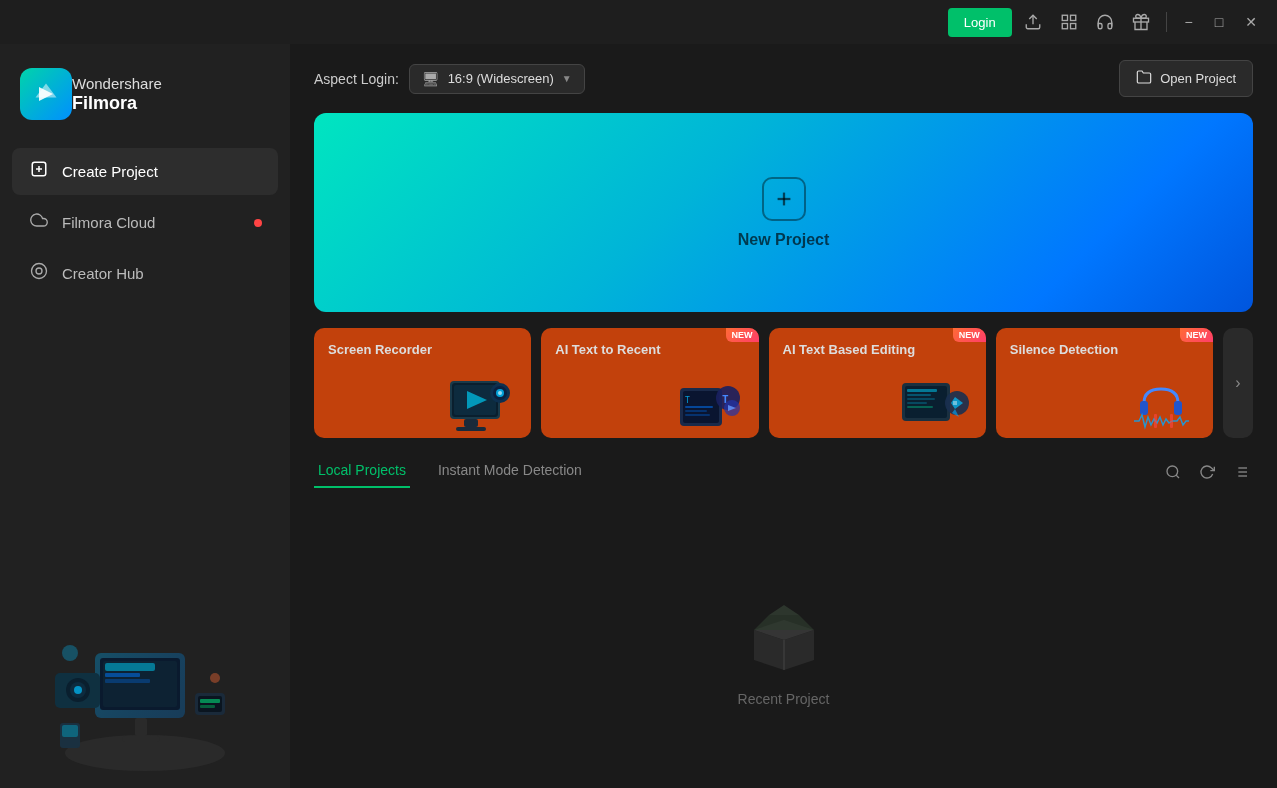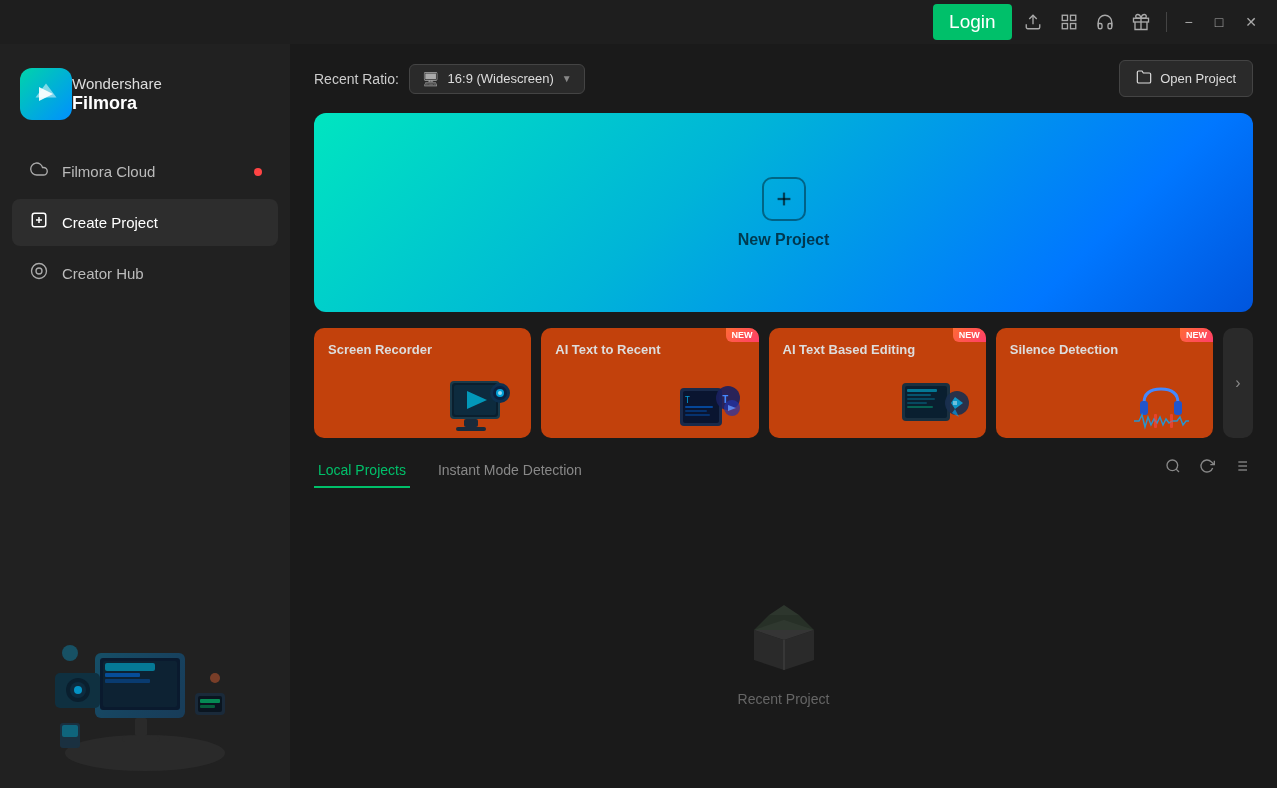--- a/index.html
+++ b/index.html
@@ -29,21 +29,21 @@
       display: flex;
       align-items: center;
       gap: 6px;
     }
     .login-btn {
       background: #00c06a;
       color: #fff;
       border: none;
       border-radius: 4px;
       padding: 7px 16px;
-      font-size: 19px;
+      font-size: 13px;
       cursor: pointer;
       font-weight: 500;
     }
     .title-icon-btn {
       background: none;
       border: none;
       color: #aaa;
       cursor: pointer;
       padding: 4px 6px;
       font-size: 16px;
@@ -312,21 +312,21 @@
     
     .projects-section {
       flex: 1;
       display: flex;
       flex-direction: column;
       padding: 0 24px;
       overflow: hidden;
     }
     .projects-tabs {
       display: flex;
-      align-items: flex-start;
+      align-items: flex-end;
       justify-content: space-between;
       margin-bottom: 16px;
     }
     .tabs-left {
       display: flex;
       gap: 0;
     }
     .tab-item {
       font-size: 14px;
       padding: 8px 4px;
@@ -426,39 +426,39 @@
           <path d="M16 4L28 20H4L16 4Z" fill="white" opacity="0.5"></path>
         </svg>
       </div>
       <div class="logo-text">
         <span class="logo-brand">Wondershare</span>
         <span class="logo-product">Filmora</span>
       </div>
     </div>
 
     <nav class="sidebar-nav">
-      <div class="nav-item">
-        <span class="nav-item-icon">
-          <svg width="18" height="18" viewBox="0 0 24 24" fill="none" stroke="#aaa" stroke-width="1.8">
-            <path d="M18 10h-1.26A8 8 0 109 20h9a5 5 0 000-10z"></path>
-          </svg>
-        </span>
-        <span>Filmora Cloud</span>
-        <span class="nav-dot"></span>
-      </div>
-
       <div class="nav-item active">
         <span class="nav-item-icon">
           <svg width="18" height="18" viewBox="0 0 24 24" fill="none" stroke="#fff" stroke-width="2">
             <rect x="3" y="3" width="18" height="18" rx="3"></rect>
             <line x1="12" y1="8" x2="12" y2="16"></line>
             <line x1="8" y1="12" x2="16" y2="12"></line>
           </svg>
         </span>
         <span>Create Project</span>
+      </div>
+
+      <div class="nav-item">
+        <span class="nav-item-icon">
+          <svg width="18" height="18" viewBox="0 0 24 24" fill="none" stroke="#aaa" stroke-width="1.8">
+            <path d="M18 10h-1.26A8 8 0 109 20h9a5 5 0 000-10z"></path>
+          </svg>
+        </span>
+        <span>Filmora Cloud</span>
+        <span class="nav-dot"></span>
       </div>
 
       <div class="nav-item">
         <span class="nav-item-icon">
           <svg width="18" height="18" viewBox="0 0 24 24" fill="none" stroke="#aaa" stroke-width="1.8">
             <circle cx="12" cy="12" r="10"></circle>
             <circle cx="12" cy="12" r="4"></circle>
           </svg>
         </span>
         <span>Creator Hub</span>
@@ -503,21 +503,21 @@
           </linearGradient>
         </defs>
       </svg>
     </div>
   </div>
 
   <div class="content">
 
     <div class="top-bar">
       <div class="aspect-ratio-selector">
-        <span class="aspect-label">Recent Ratio:</span>
+        <span class="aspect-label">Aspect Login:</span>
         <div class="aspect-dropdown">
           <span style="font-size:14px;color:#aaa;">🖥</span>
           <span class="aspect-dropdown-text">16:9 (Widescreen)</span>
           <span class="aspect-dropdown-arrow">▼</span>
         </div>
       </div>
       <button class="open-project-btn">
         <span>
           <svg width="16" height="16" viewBox="0 0 24 24" fill="none" stroke="currentColor" stroke-width="1.8">
             <path d="M22 19a2 2 0 01-2 2H4a2 2 0 01-2-2V5a2 2 0 012-2h5l2 3h9a2 2 0 012 2z"></path>

